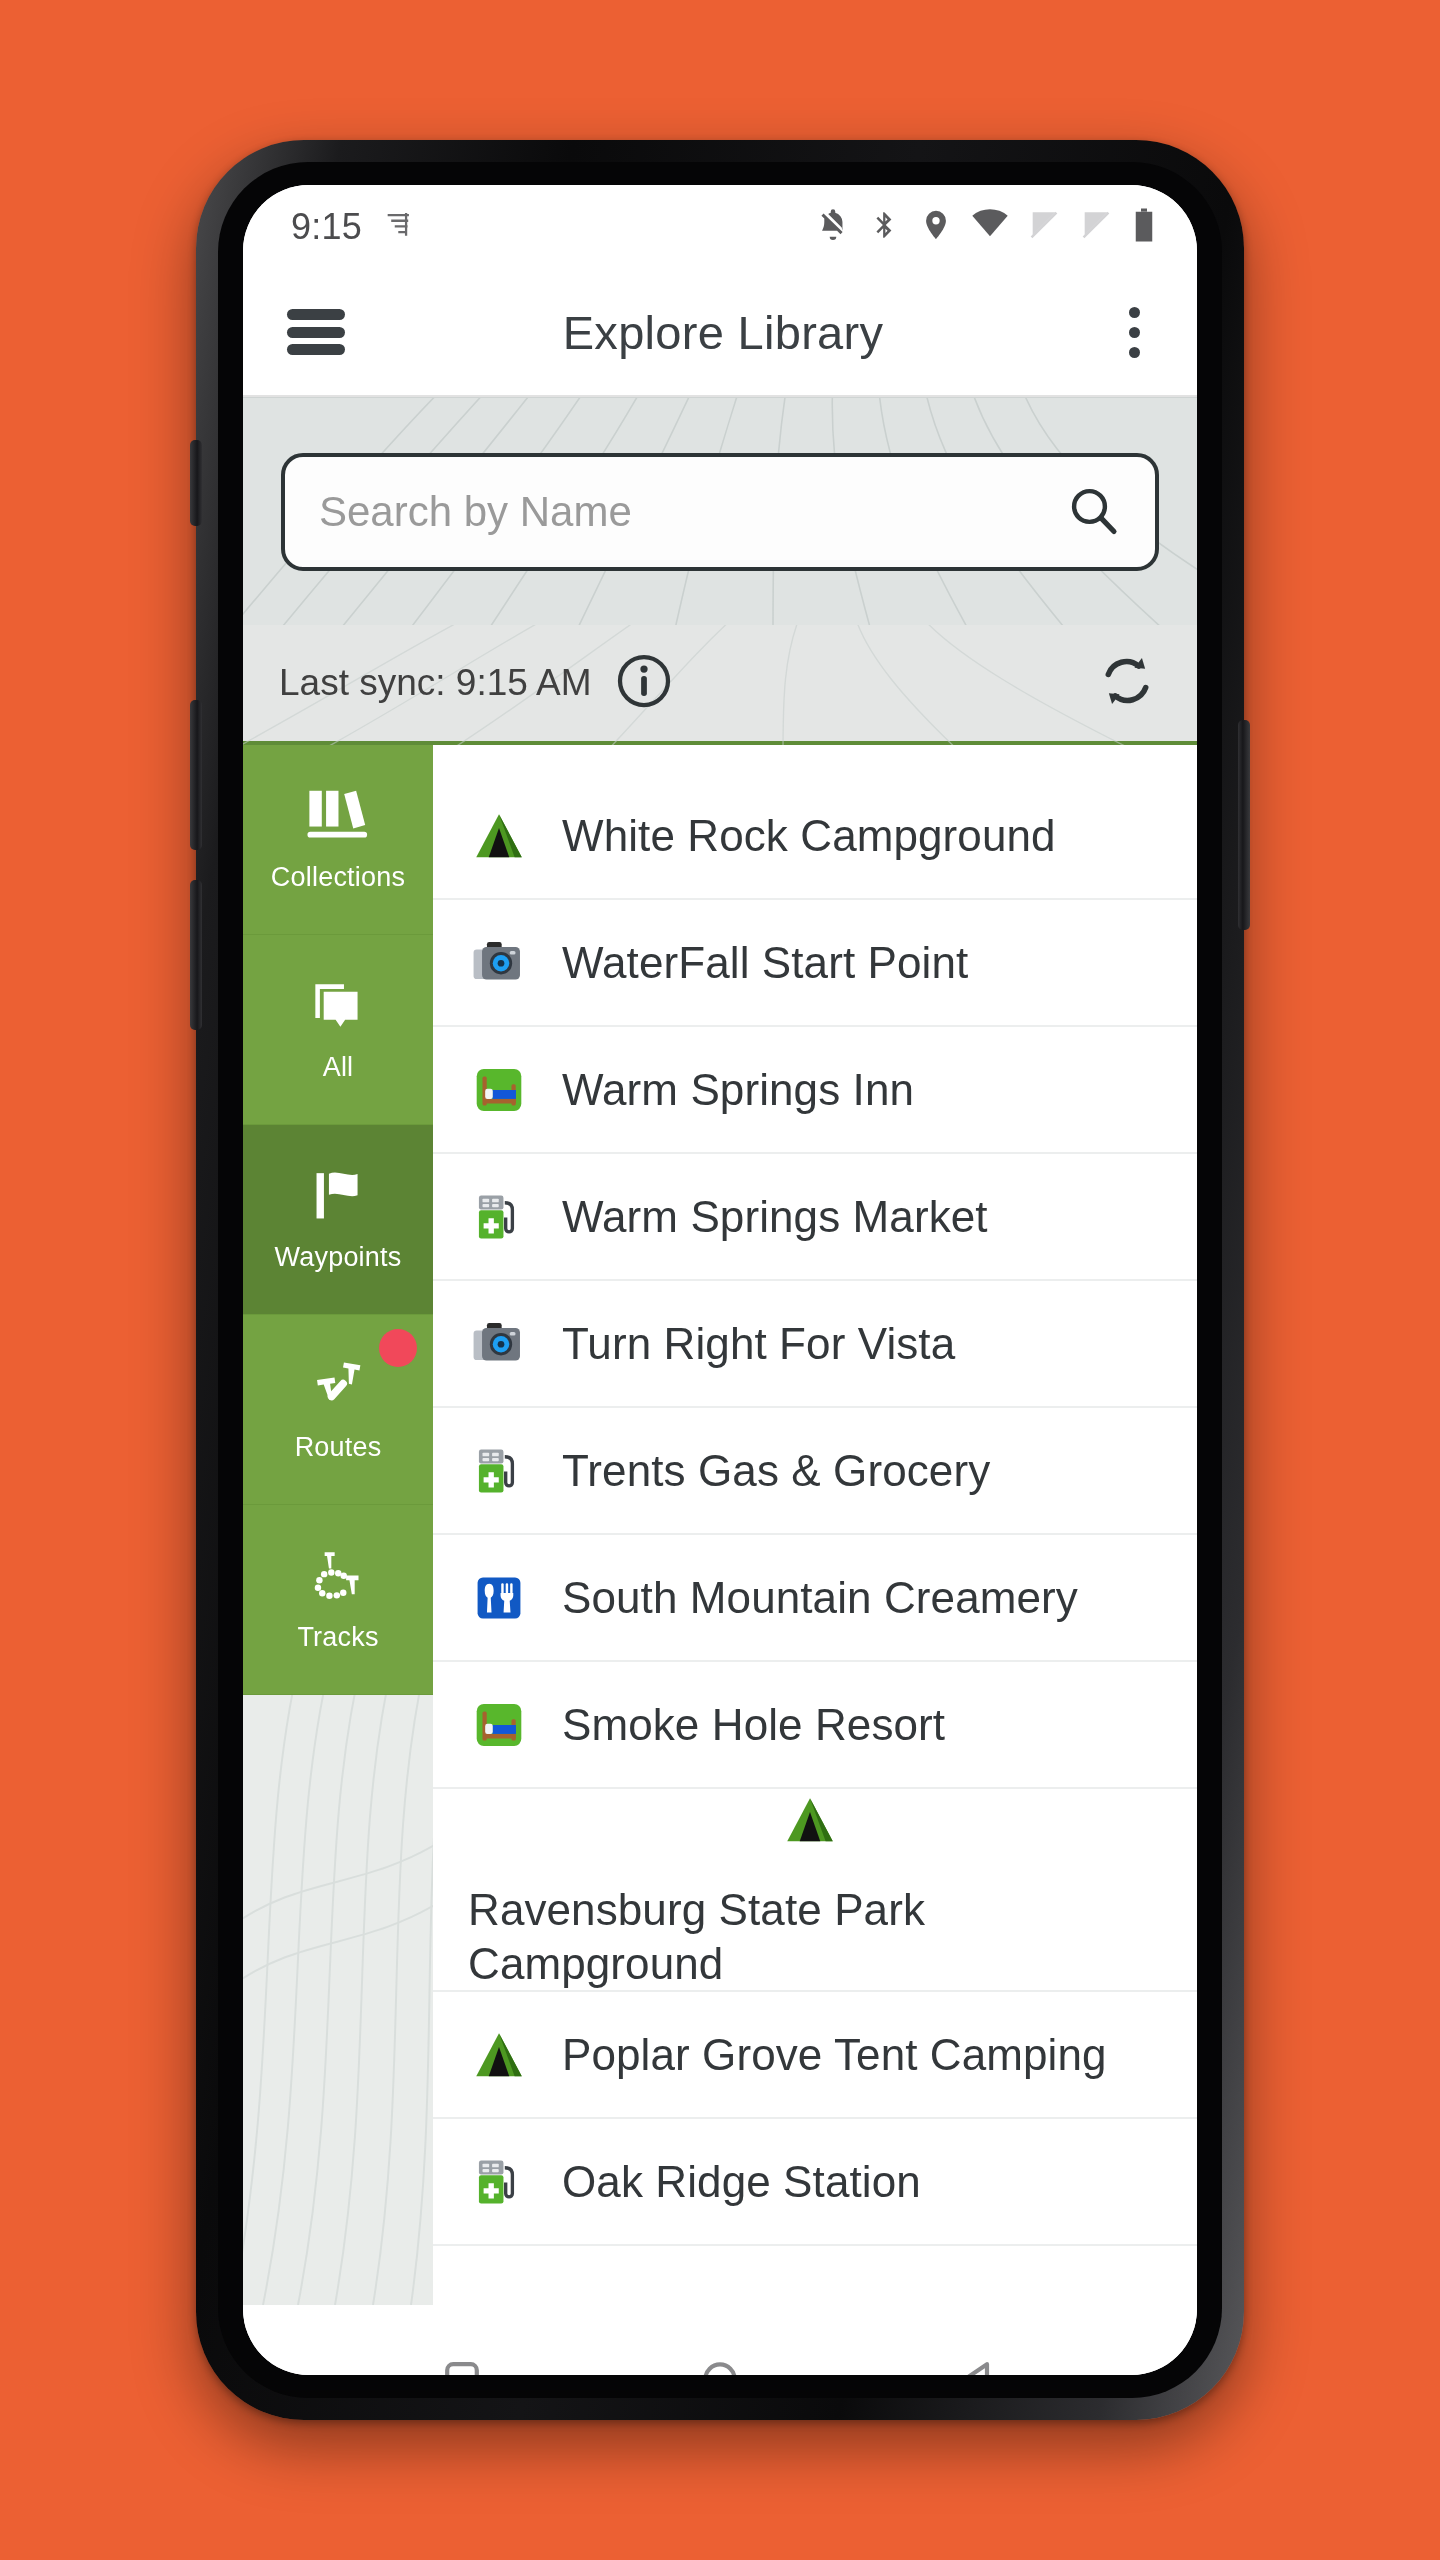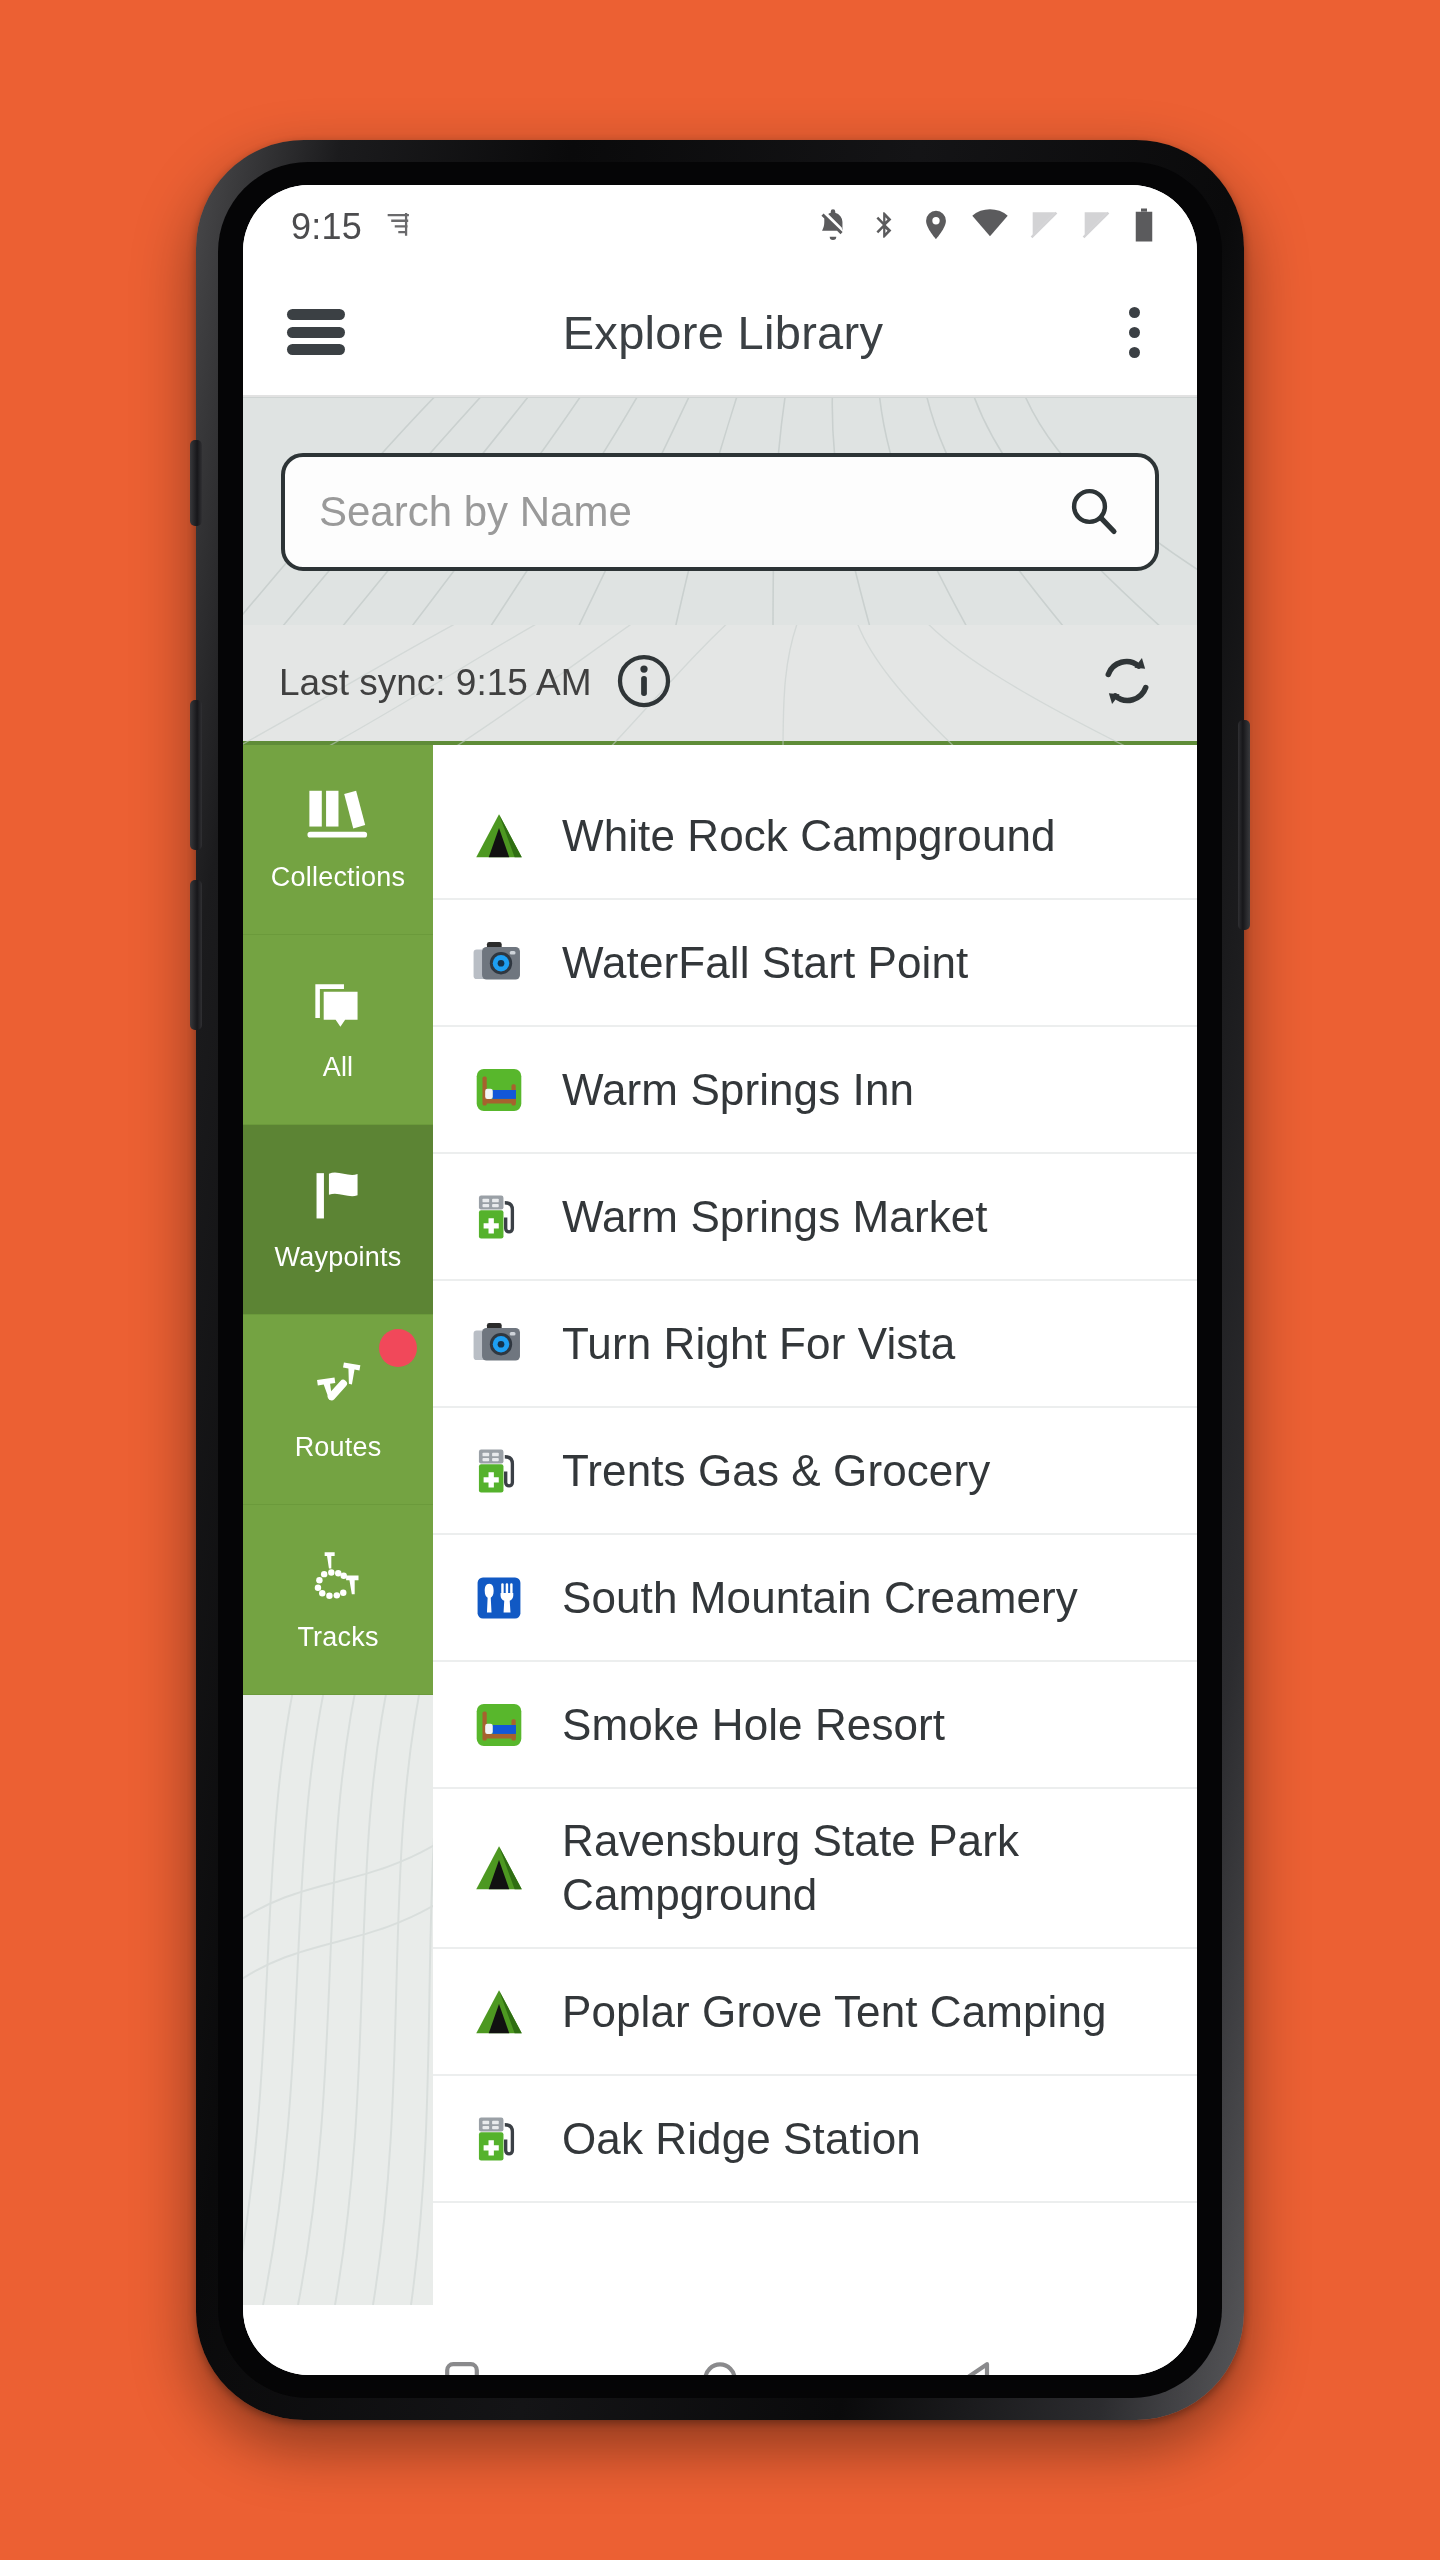--- a/index.html
+++ b/index.html
@@ -158,21 +158,21 @@
   .row {
     display: flex; align-items: center;
     padding: 0 46px 0 35px;
     min-height: 127px;
     border-bottom: 2px solid #eceeee;
     gap: 32px;
     cursor: pointer;
   }
   .row-ico { width: 62px; flex: 0 0 62px; display: flex; align-items: center; justify-content: center; }
   .row-label { font-size: 44px; color: #33373a; line-height: 1.22; letter-spacing: .1px; }
-  .row.two-line { min-height: 160px; }
+  .row.two-line { min-height: 160px; flex-direction: column; }
 
   
   .navbar {
     height: 148px;
     background: #fff;
     display: flex; align-items: center; justify-content: space-around;
     padding: 0 90px;
   }
   .nav-btn { width: 60px; height: 60px; display: flex; align-items: center; justify-content: center; cursor: pointer; }
 </style>

